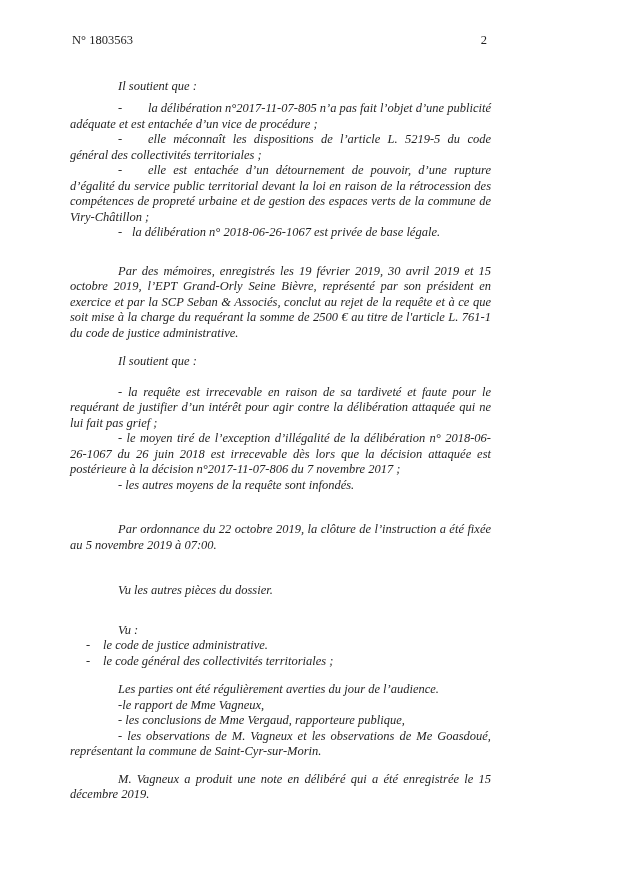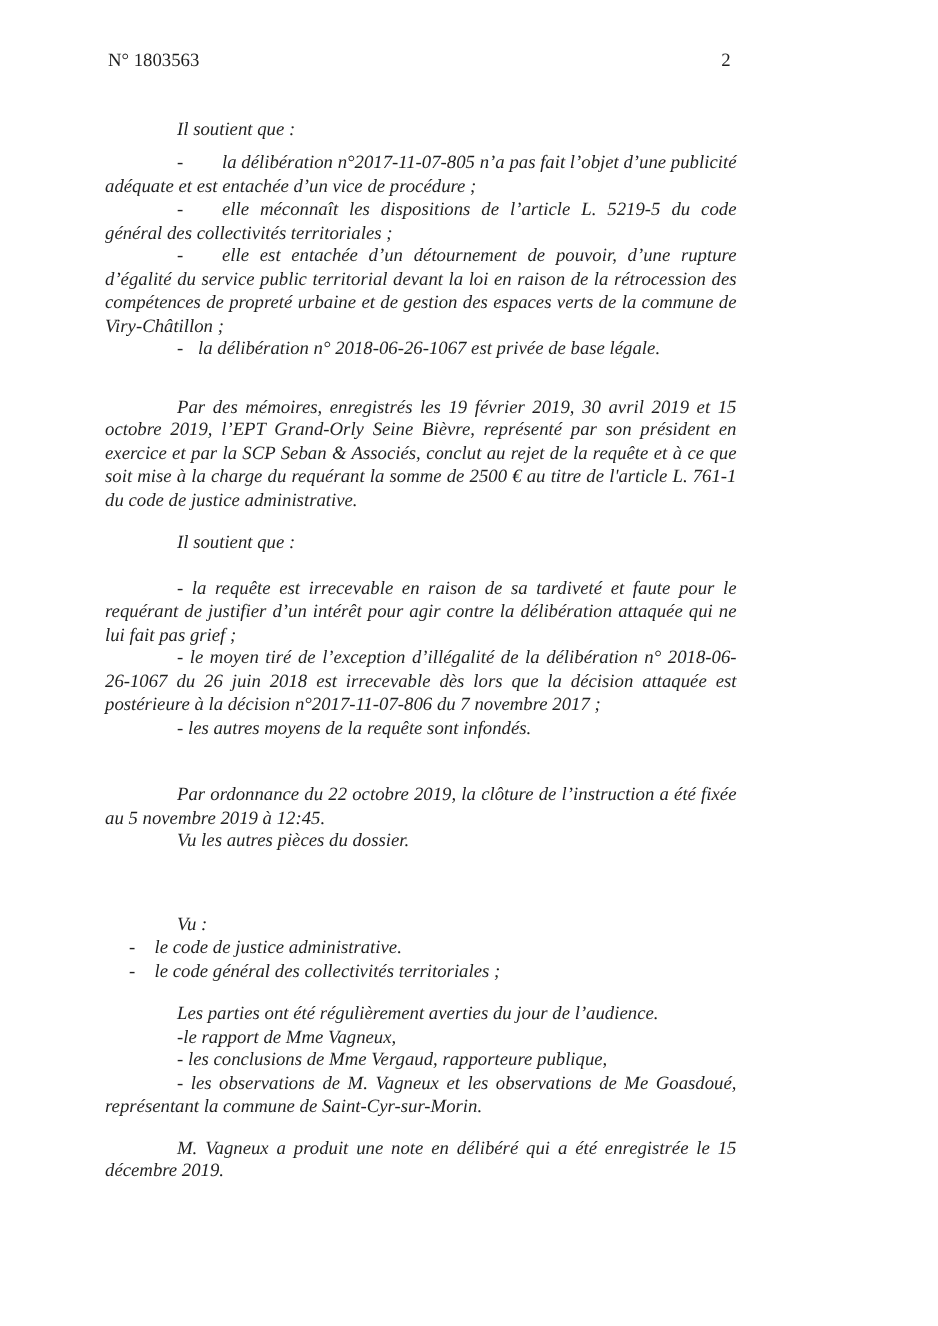--- a/index.html
+++ b/index.html
@@ -42,22 +42,22 @@
   .li-vu   { text-indent: 16px; }
   .dash-vu { display: inline-block; width: 17px; text-indent: 0; }
 
   
   .mt-soutient1  { margin-top: 30px; }
   .mt-claims     { margin-top: 7px;  }
   .mt-memoires   { margin-top: 23px; }
   .mt-soutient2  { margin-top: 13px; }
   .mt-defense    { margin-top: 15px; }
   .mt-ordonnance { margin-top: 29px; }
-  .mt-pieces     { }
-  .mt-vu         { margin-top: 40px; }
+  .mt-pieces     { margin-top: 30px; }
+  .mt-vu         { margin-top: 24px; }
   .mt-parties    { margin-top: 13px; }
   .mt-entendus   { margin-top: 10px; }
   .mt-note       { margin-top: 12px; }
 </style>
 </head>
 <body>
 
 <div class="page">
 
   <div class="page-header">
@@ -79,21 +79,21 @@
     <p class="ind just mt-memoires">Par des mémoires, enregistrés les 19 février 2019, 30 avril 2019 et 15 octobre 2019, l’EPT Grand-Orly Seine Bièvre, représenté par son président en exercice et par la SCP Seban &amp; Associés, conclut au rejet de la requête et à ce que soit mise à la charge du requérant la somme de 2500 € au titre de l'article L. 761-1 du code de justice administrative.</p>
 
     <p class="ind mt-soutient2">Il soutient que :</p>
 
     <div class="mt-defense">
       <p class="ind just">- la requête est irrecevable en raison de sa tardiveté et faute pour le requérant de justifier d’un intérêt pour agir contre la délibération attaquée qui ne lui fait pas grief ;</p>
       <p class="ind just">- le moyen tiré de l’exception d’illégalité de la délibération n° 2018-06-26-1067 du 26 juin 2018 est irrecevable dès lors que la décision attaquée est postérieure à la décision n°2017-11-07-806 du 7 novembre 2017 ;</p>
       <p class="ind just">- les autres moyens de la requête sont infondés.</p>
     </div>
 
-    <p class="ind just mt-ordonnance">Par ordonnance du 22 octobre 2019, la clôture de l’instruction a été fixée au 5 novembre 2019 à 12:45.</p>
+    <p class="ind just mt-ordonnance">Par ordonnance du 22 octobre 2019, la clôture de l’instruction a été fixée au 5 novembre 2019 à 07:00.</p>
 
     <p class="ind mt-pieces">Vu les autres pièces du dossier.</p>
 
     <p class="ind mt-vu">Vu :</p>
 
     <div>
       <p class="li-vu"><span class="dash-vu">-</span><span>le code de justice administrative.</span></p>
       <p class="li-vu"><span class="dash-vu">-</span><span>le code général des collectivités territoriales ;</span></p>
     </div>
 

